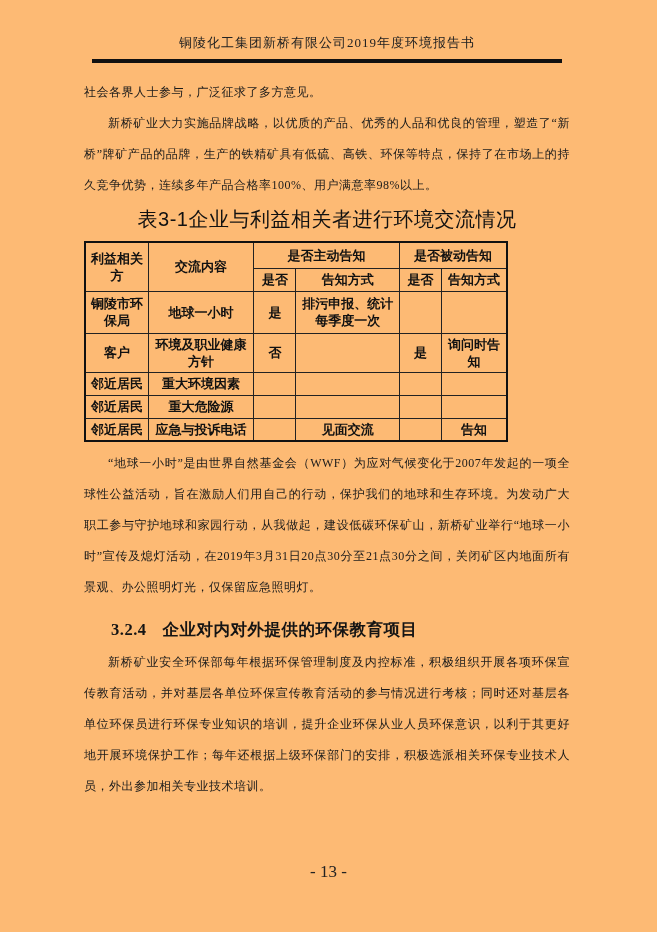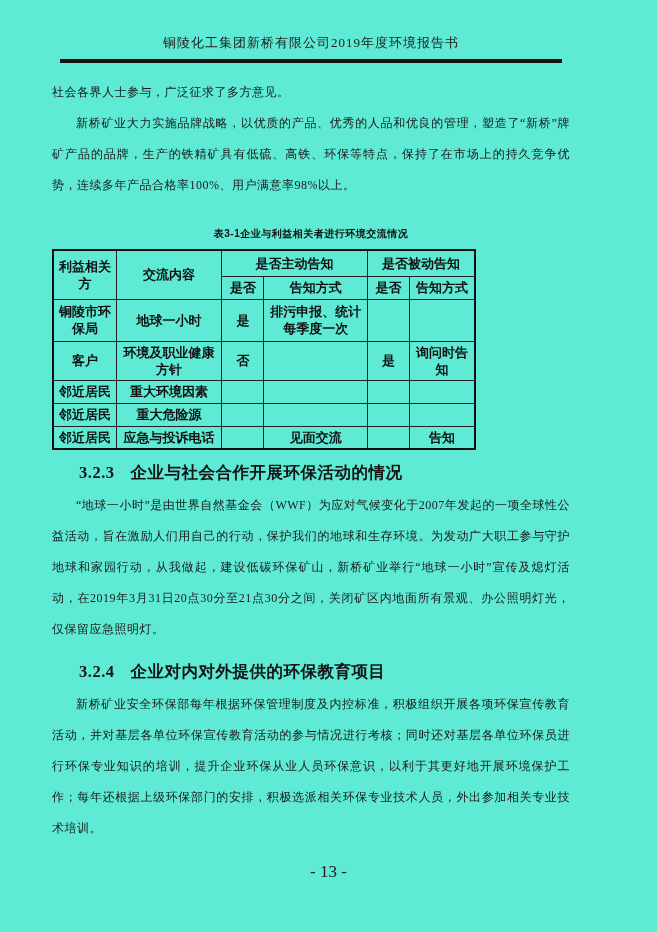--- a/index.html
+++ b/index.html
@@ -8,22 +8,22 @@
     font-family: "Liberation Serif", "DejaVu Serif", serif;
     color: #1c1c1c;
     position: relative;
     width: 657px;
     height: 932px;
     overflow: hidden;
   }
   .page {
     position: absolute;
     inset: 0;
-    background: #5eead4;
-    padding: 34px 87px 0 52px;
+    background: #fdba74;
+    padding: 34px 87px 0 84px;
   }
   .doc-header {
     text-align: center;
     font-size: 13px;
     letter-spacing: 1px;
     color: #222;
     padding: 0 8px;
   }
   .header-rule {
     height: 4px;
@@ -37,23 +37,23 @@
     text-align: justify;
     letter-spacing: 0.5px;
     color: #1a1a1a;
   }
   .para { text-indent: 2em; }
   .para.no-indent { text-indent: 0; }
   .intro-p1 { margin-top: 14px; }
   .table-title {
     text-align: center;
     font-family: "Liberation Sans", "DejaVu Sans", sans-serif;
-    font-weight: bold;
-    font-size: 10px;
-    margin-top: 26px;
+    font-weight: normal;
+    font-size: 20px;
+    margin-top: 5px;
     letter-spacing: 0.5px;
     color: #111;
   }
   table.stk {
     width: 424px;
     margin-top: 8px;
     border-collapse: collapse;
     border: 2.5px solid #111;
     table-layout: fixed;
   }
@@ -166,23 +166,20 @@
         <td>邻近居民</td>
         <td>应急与投诉电话</td>
         <td></td>
         <td>见面交流</td>
         <td></td>
         <td>告知</td>
       </tr>
     </tbody>
   </table>
 
-  <div class="section-heading mt-s323">
-    <span class="sh-num">3.2.3</span><span>企业与社会合作开展环保活动的情况</span>
-  </div>
   <div class="body-text para mt-body">“地球一小时”是由世界自然基金会（WWF）为应对气候变化于2007年发起的一项全球性公益活动，旨在激励人们用自己的行动，保护我们的地球和生存环境。为发动广大职工参与守护地球和家园行动，从我做起，建设低碳环保矿山，新桥矿业举行“地球一小时”宣传及熄灯活动，在2019年3月31日20点30分至21点30分之间，关闭矿区内地面所有景观、办公照明灯光，仅保留应急照明灯。</div>
 
   <div class="section-heading mt-s324">
     <span class="sh-num">3.2.4</span><span>企业对内对外提供的环保教育项目</span>
   </div>
   <div class="body-text para mt-body">新桥矿业安全环保部每年根据环保管理制度及内控标准，积极组织开展各项环保宣传教育活动，并对基层各单位环保宣传教育活动的参与情况进行考核；同时还对基层各单位环保员进行环保专业知识的培训，提升企业环保从业人员环保意识，以利于其更好地开展环境保护工作；每年还根据上级环保部门的安排，积极选派相关环保专业技术人员，外出参加相关专业技术培训。</div>
 
   <div class="page-number">- 13 -</div>
 
 </div>

